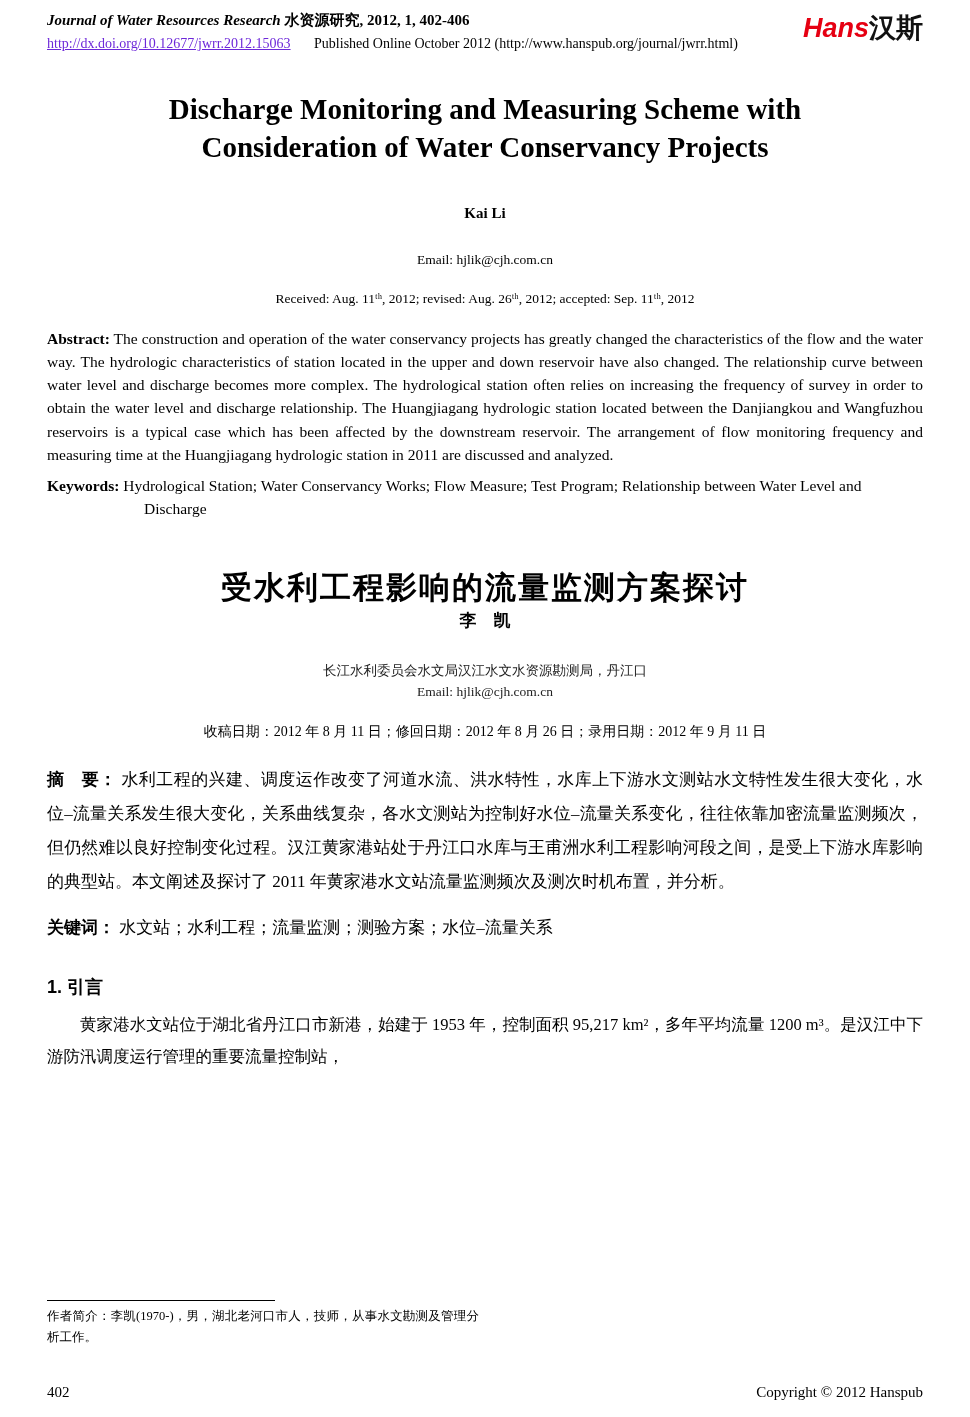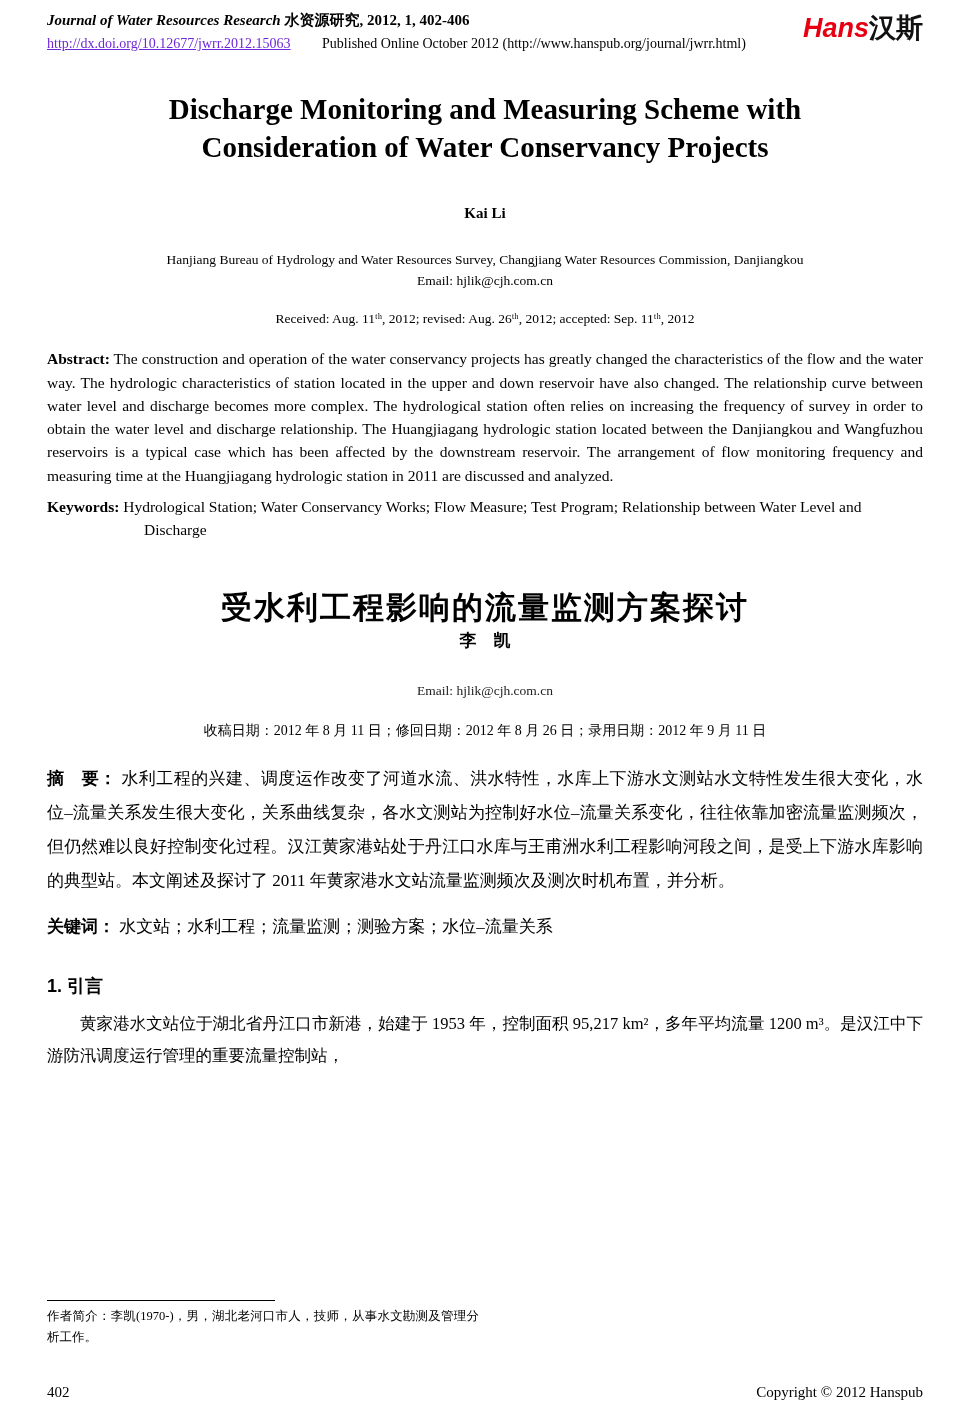--- a/index.html
+++ b/index.html
@@ -11,21 +11,21 @@
   }
   .page { padding: 10px 47px 0 47px; }
 
   
   .header { display: flex; justify-content: space-between; align-items: flex-start; }
   .hdr-left { font-size: 15px; line-height: 1.45; }
   .journal-en { font-weight: bold; font-style: italic; }
   .journal-cn { font-weight: bold; }
   .doi-line { font-size: 14px; margin-top: 2px; }
   a.doi { color: #6d28d9; text-decoration: underline; cursor: pointer; }
-  .published { margin-left: 28px; }
+  .published { margin-left: 20px; }
   .logo { font-size: 27px; font-weight: bold; font-family: "Liberation Sans", "DejaVu Sans", sans-serif; white-space: nowrap; }
   .logo .hans { color: #e60012; font-style: italic; }
   .logo .hanzi { color: #111; }
 
   
   .title-en { margin-top: 36px; text-align: center; font-size: 29px; font-weight: bold; line-height: 1.32; }
   .author-en { margin-top: 38px; text-align: center; font-size: 15px; font-weight: bold; }
   .affil { margin-top: 28px; text-align: center; font-size: 13.5px; line-height: 1.55; }
   .received { margin-top: 20px; text-align: center; font-size: 13.5px; }
   .abstract { margin-top: 20px; font-size: 15.5px; line-height: 1.5; text-align: justify; }
@@ -77,41 +77,41 @@
   </div>
 
   <div class="title-en">
     <div>Discharge Monitoring and Measuring Scheme with</div>
     <div>Consideration of Water Conservancy Projects</div>
   </div>
 
   <div class="author-en">Kai Li</div>
 
   <div class="affil">
-    <div>Hanjiang Bureau of Hydrology and Water Resources Survey, Changjiang Water Resources Commission, Danjiangkou</div>
     <div>Email: hjlik@cjh.com.cn</div>
   </div>
 
   <div class="received">Received: Aug. 11ᵗʰ, 2012; revised: Aug. 26ᵗʰ, 2012; accepted: Sep. 11ᵗʰ, 2012</div>
 
   <div class="abstract">
     <span class="label">Abstract:</span>
     <span>The construction and operation of the water conservancy projects has greatly changed the characteristics of the flow and the water way. The hydrologic characteristics of station located in the upper and down reservoir have also changed. The relationship curve between water level and discharge becomes more complex. The hydrological station often relies on increasing the frequency of survey in order to obtain the water level and discharge relationship. The Huangjiagang hydrologic station located between the Danjiangkou and Wangfuzhou reservoirs is a typical case which has been affected by the downstream reservoir. The arrangement of flow monitoring frequency and measuring time at the Huangjiagang hydrologic station in 2011 are discussed and analyzed.</span>
   </div>
 
   <div class="keywords">
     <span class="label">Keywords:</span>
     <span>Hydrological Station; Water Conservancy Works; Flow Measure; Test Program; Relationship between Water Level and Discharge</span>
   </div>
 
   <div class="title-cn">受水利工程影响的流量监测方案探讨</div>
 
   <div class="author-cn">李　凯</div>
 
   <div class="affil-cn">
+    <div>长江水利委员会水文局汉江水文水资源勘测局，丹江口</div>
     <div>Email: hjlik@cjh.com.cn</div>
   </div>
 
   <div class="dates-cn">收稿日期：2012 年 8 月 11 日；修回日期：2012 年 8 月 26 日；录用日期：2012 年 9 月 11 日</div>
 
   <div class="abstract-cn">
     <span class="cn-label">摘　要：</span>
     <span>水利工程的兴建、调度运作改变了河道水流、洪水特性，水库上下游水文测站水文特性发生很大变化，水位–流量关系发生很大变化，关系曲线复杂，各水文测站为控制好水位–流量关系变化，往往依靠加密流量监测频次，但仍然难以良好控制变化过程。汉江黄家港站处于丹江口水库与王甫洲水利工程影响河段之间，是受上下游水库影响的典型站。本文阐述及探讨了 2011 年黄家港水文站流量监测频次及测次时机布置，并分析。</span>
   </div>
 

